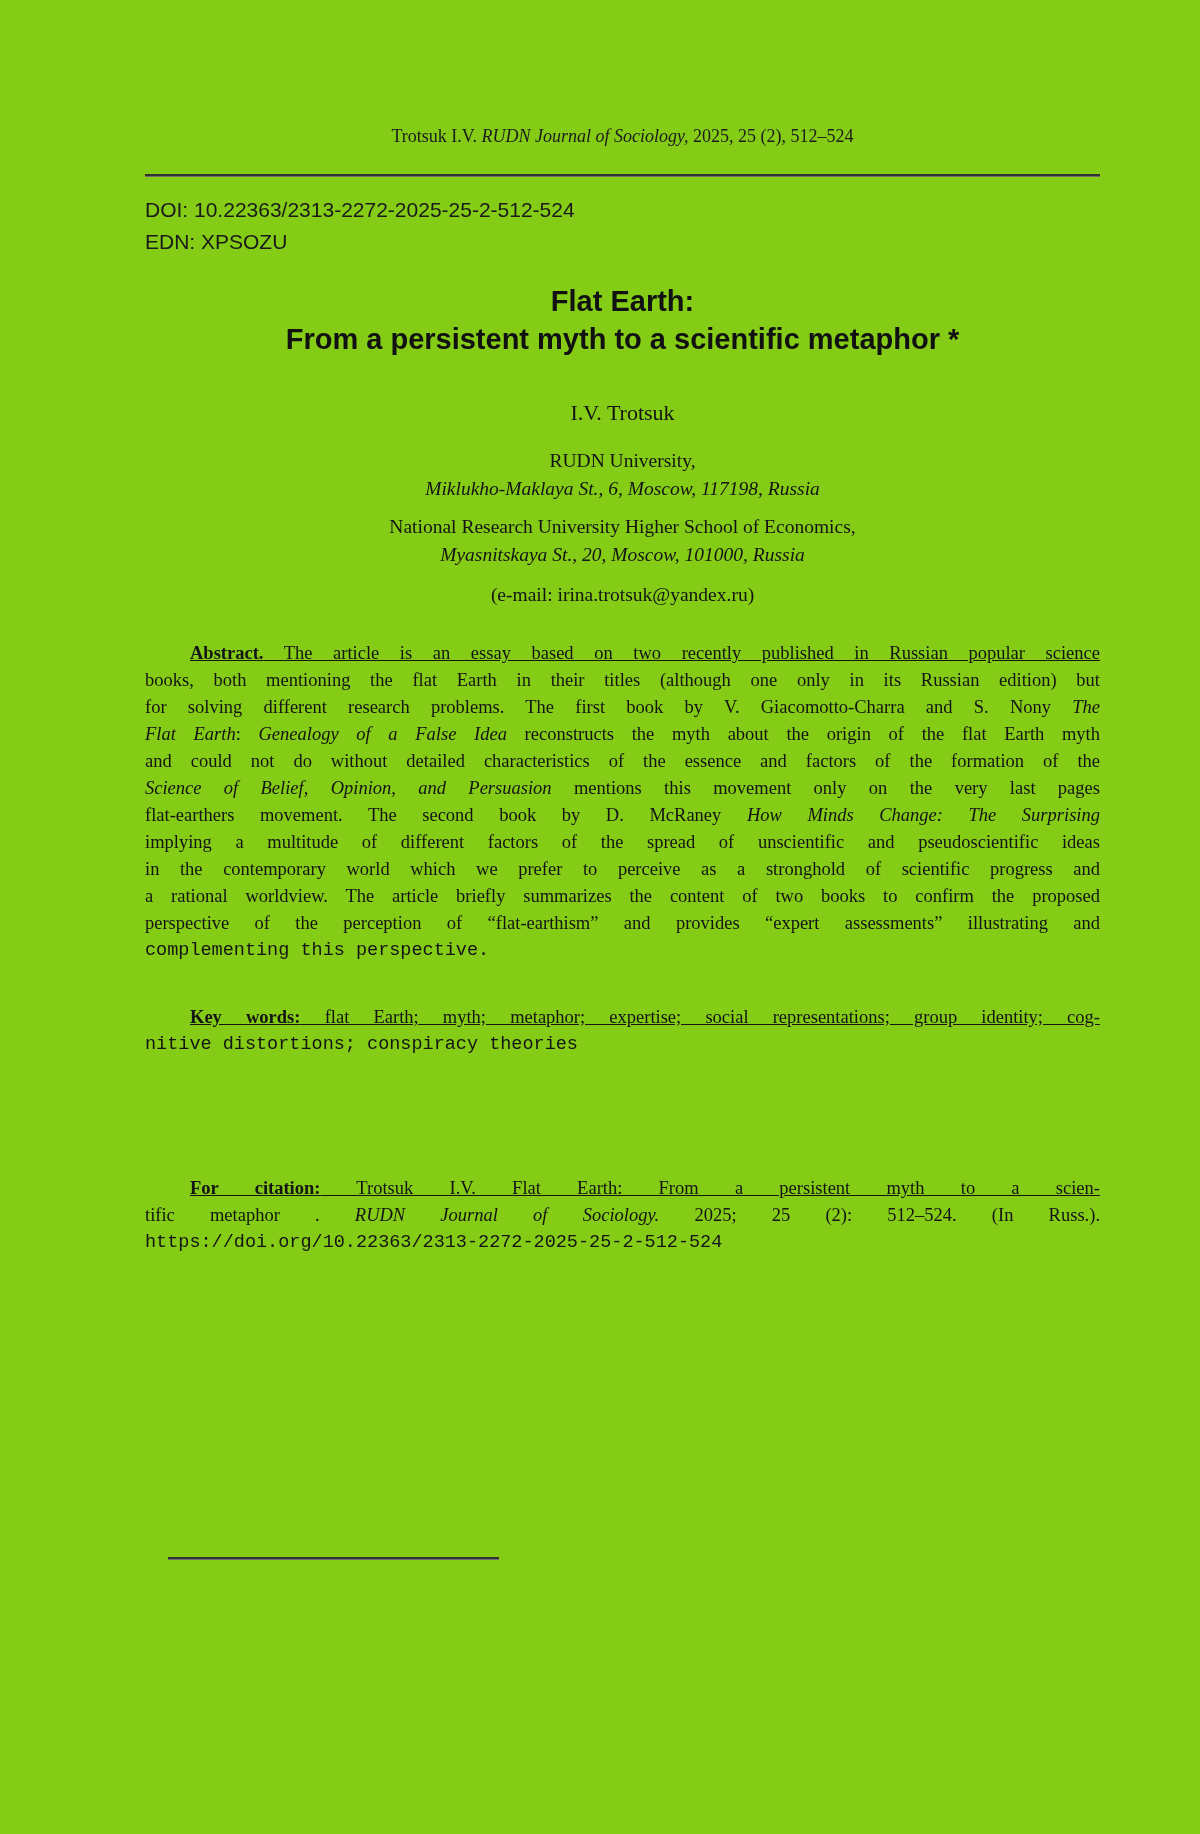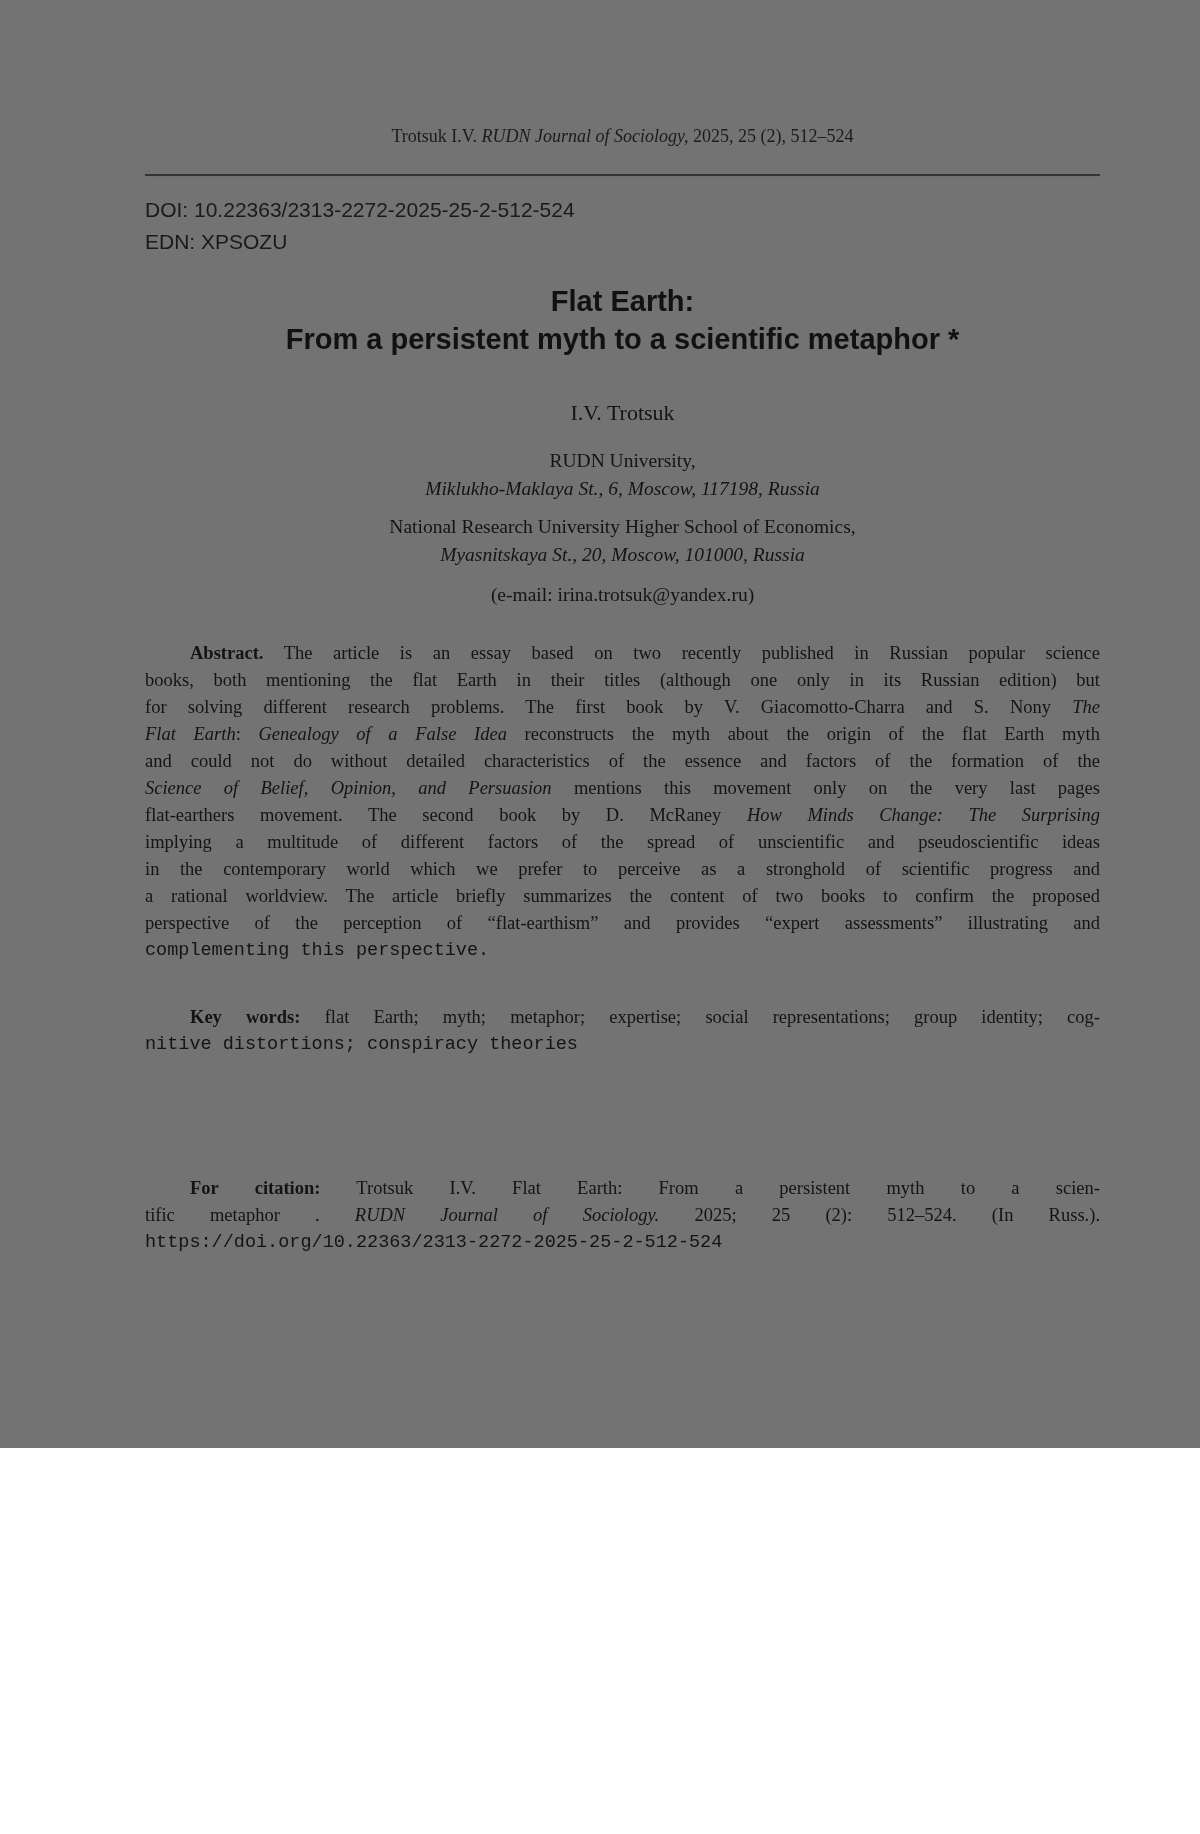--- a/index.html
+++ b/index.html
@@ -1,21 +1,21 @@
 <!DOCTYPE html>
 <html><head>
 <meta charset="utf-8">
 <style>
   * { margin: 0; padding: 0; box-sizing: border-box; }
   html, body { background: #ffffff; }
   .page {
     position: relative;
     width: 1200px;
-    height: 1448px;
-    background: #737373;
+    height: 1834px;
+    background: #84cc16;
     color: #141414;
     font-family: "Liberation Serif", serif;
     overflow: hidden;
   }
   .running-head {
     position: absolute;
     left: 145px; top: 123px; width: 955px;
     text-align: center;
     font-size: 18px;
     line-height: 27px;
@@ -67,21 +67,21 @@
     position: absolute;
     left: 145px; width: 955px;
     font-size: 18.5px;
     line-height: 27px;
     color: #141414;
   }
   .abstract  { top: 640px; }
   .keywords  { top: 1004px; }
   .citation  { top: 1132px; margin-top: 43px; }
   .jline { text-align: justify; text-align-last: justify; }
-  .para .jline:first-child { text-indent: 45px; }
+  .para .jline:first-child { text-indent: 45px; text-decoration: underline; }
   .para .jline:last-child  { text-align-last: left; font-family: Liberation Mono, monospace; }
   .b { font-weight: bold; }
   .i { font-style: italic; }
   .footnote-rule {
     position: absolute;
     left: 168px; top: 1557px; width: 331px;
     height: 1px;
     border-top: 2px solid #333333;
     border-bottom: 1px solid #6f6f6f;
   }

